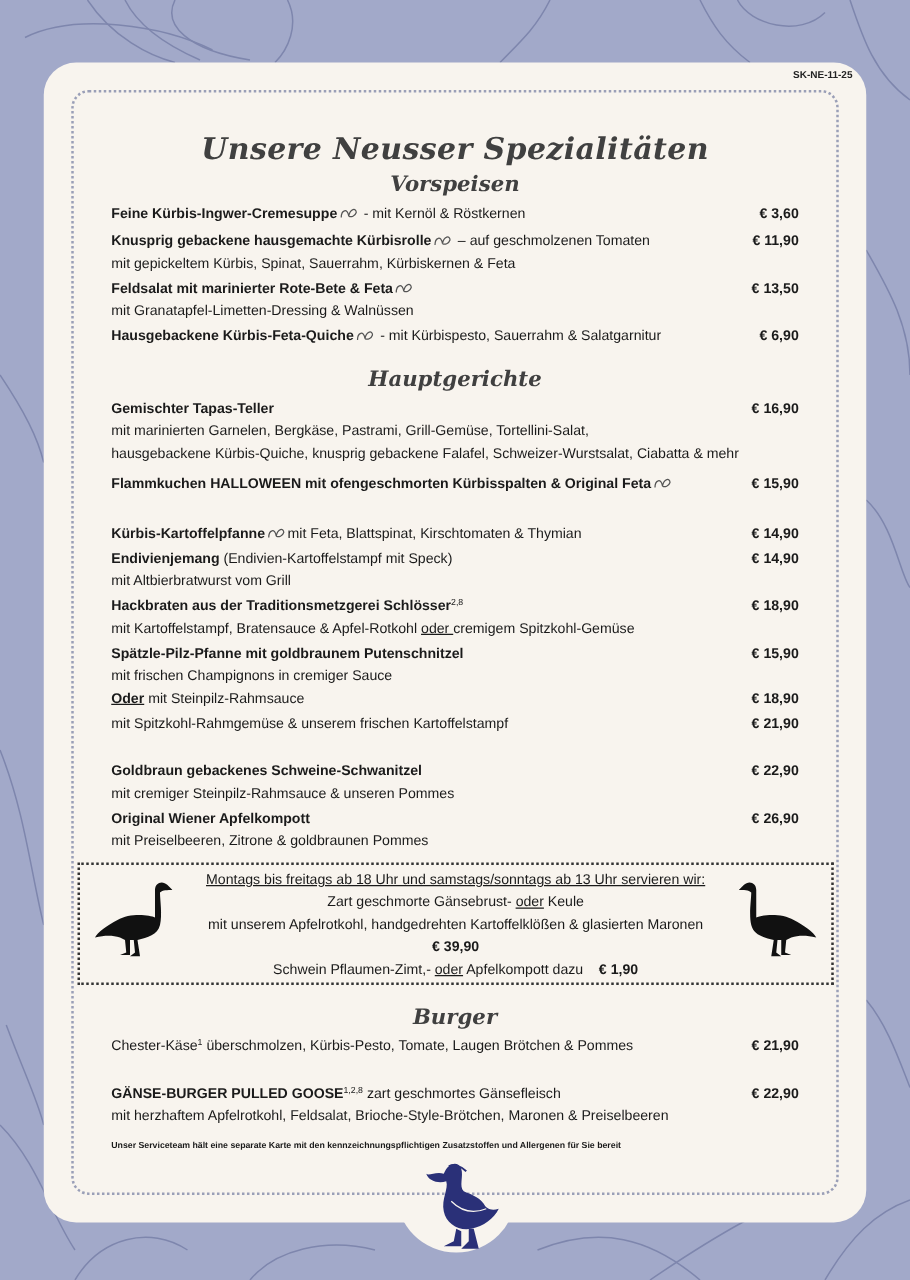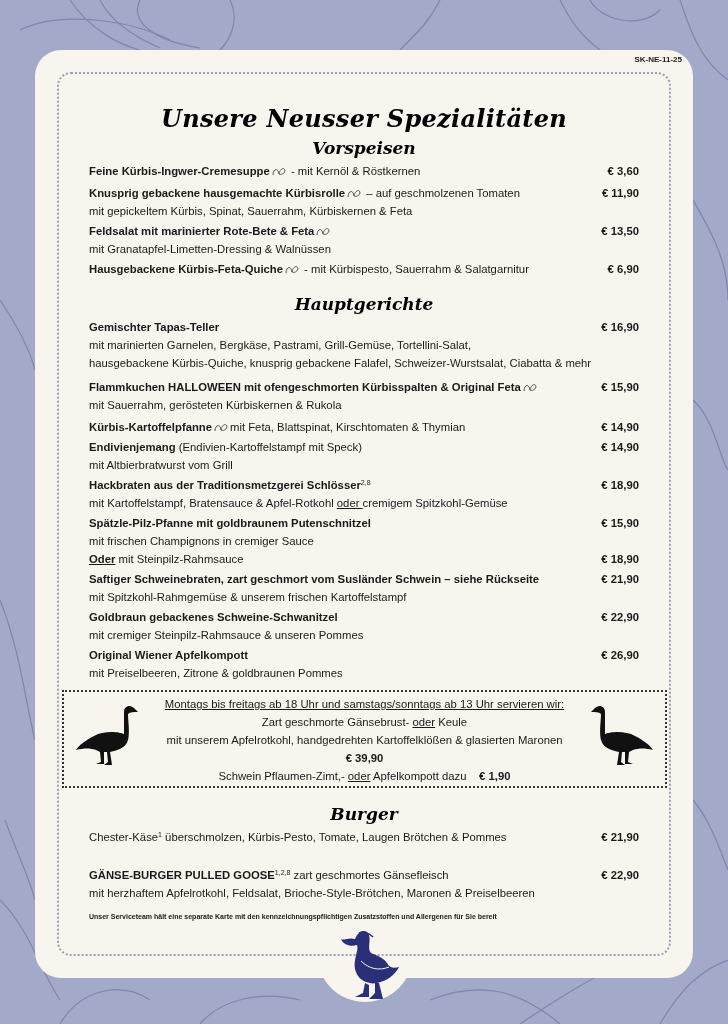--- a/index.html
+++ b/index.html
@@ -43,31 +43,31 @@
   .title {
     position: absolute;
     left: 0; width: 728px;
     top: 104px;
     text-align: center;
     font-family: "DejaVu Serif", serif;
     font-style: italic;
     font-weight: bold;
     font-size: 24px;
     letter-spacing: 0.3px;
-    color: #000000;
+    color: #404040;
   }
   .section-title {
     position: absolute;
     left: 0; width: 728px;
     text-align: center;
     font-family: "DejaVu Serif", serif;
     font-style: italic;
     font-weight: bold;
     font-size: 17px;
-    color: #000000;
+    color: #404040;
   }
   .item {
     position: absolute;
     left: 89px;
     width: 550px;
     font-size: 11.3px;
     line-height: 18px;
   }
   .item .name { font-weight: bold; }
   .item .line { white-space: nowrap; }
@@ -184,21 +184,20 @@
   <div class="line"><span class="name">Gemischter Tapas-Teller</span></div>
   <div class="line">mit marinierten Garnelen, Bergkäse, Pastrami, Grill-Gemüse, Tortellini-Salat,</div>
   <div class="line">hausgebackene Kürbis-Quiche, knusprig gebackene Falafel, Schweizer-Wurstsalat, Ciabatta &amp; mehr</div>
   <span class="price">€ 16,90</span>
 </div>
 
 <div class="item" style="top:378px">
   <div class="line"><span class="name">Flammkuchen HALLOWEEN mit ofengeschmorten Kürbisspalten &amp; Original Feta</span><svg class="leaf" viewBox="0 0 14 10">
         <path d="M1 9 C1 3 6 1 7 8 M7 8 C8 2 13 1 13 5 C12 8 9 9 7 8" fill="none" stroke="#555" stroke-width="1"></path>
       </svg></div>
-  <div class="line">mit Sauerrahm, gerösteten Kürbiskernen &amp; Rukola</div>
   <span class="price">€ 15,90</span>
 </div>
 
 <div class="item" style="top:418px">
   <div class="line"><span class="name">Kürbis-Kartoffelpfanne</span><svg class="leaf" viewBox="0 0 14 10">
         <path d="M1 9 C1 3 6 1 7 8 M7 8 C8 2 13 1 13 5 C12 8 9 9 7 8" fill="none" stroke="#555" stroke-width="1"></path>
       </svg><span>mit Feta, Blattspinat, Kirschtomaten &amp; Thymian</span></div>
   <span class="price">€ 14,90</span>
 </div>
 
@@ -216,21 +215,20 @@
 
 <div class="item" style="top:514px">
   <div class="line"><span class="name">Spätzle-Pilz-Pfanne mit goldbraunem Putenschnitzel</span></div>
   <div class="line">mit frischen Champignons in cremiger Sauce</div>
   <div class="line"><span class="u" style="font-weight:bold">Oder</span><span> mit Steinpilz-Rahmsauce</span></div>
   <span class="price">€ 15,90</span>
   <span class="price2" style="top:36px">€ 18,90</span>
 </div>
 
 <div class="item" style="top:570px">
-  <div class="line"><span class="name">Saftiger Schweinebraten, zart geschmort vom Susländer  Schwein – siehe Rückseite</span></div>
   <div class="line">mit Spitzkohl-Rahmgemüse &amp; unserem frischen Kartoffelstampf</div>
   <span class="price">€ 21,90</span>
 </div>
 
 <div class="item" style="top:608px">
   <div class="line"><span class="name">Goldbraun gebackenes Schweine-Schwanitzel</span></div>
   <div class="line">mit cremiger Steinpilz-Rahmsauce &amp; unseren Pommes</div>
   <span class="price">€ 22,90</span>
 </div>
 

